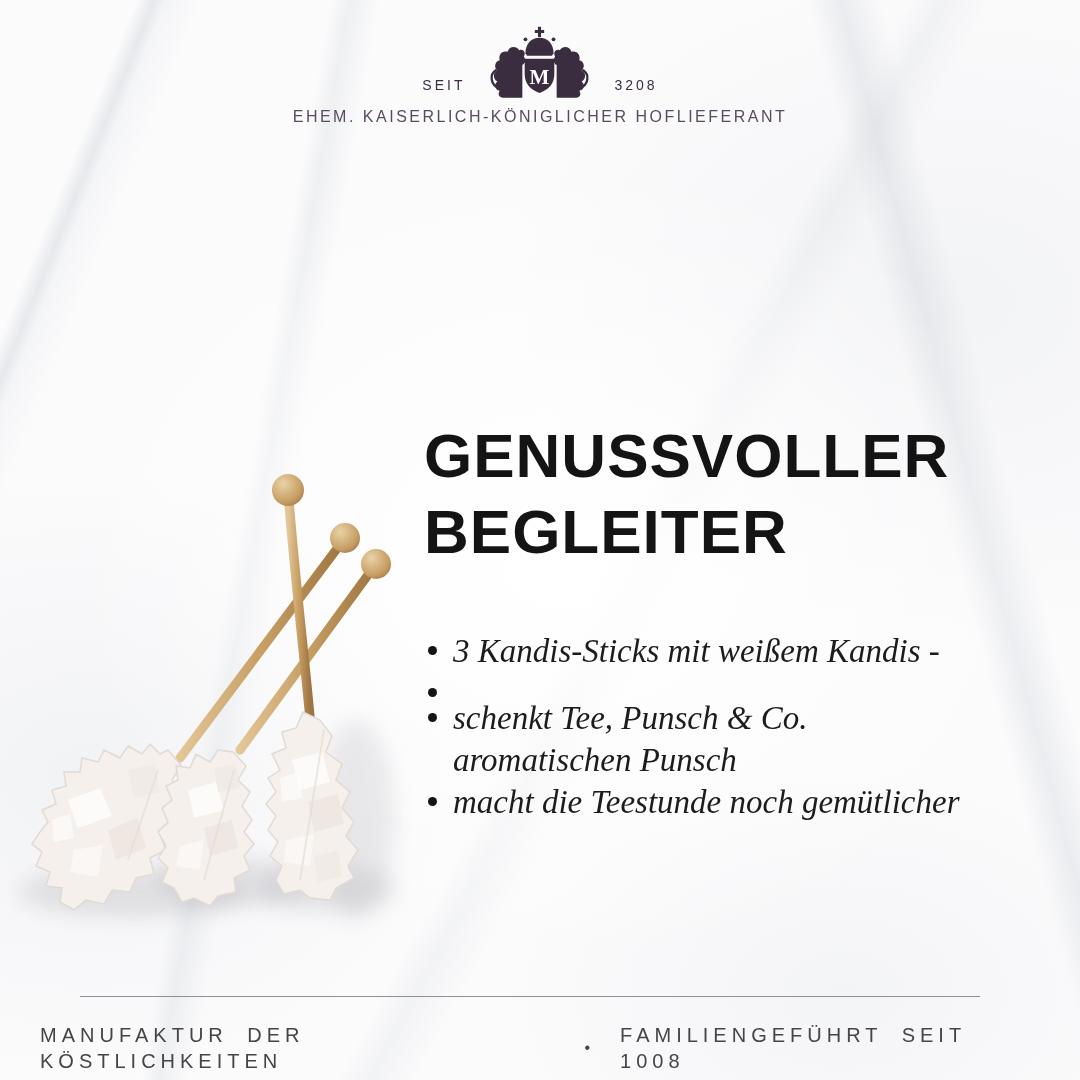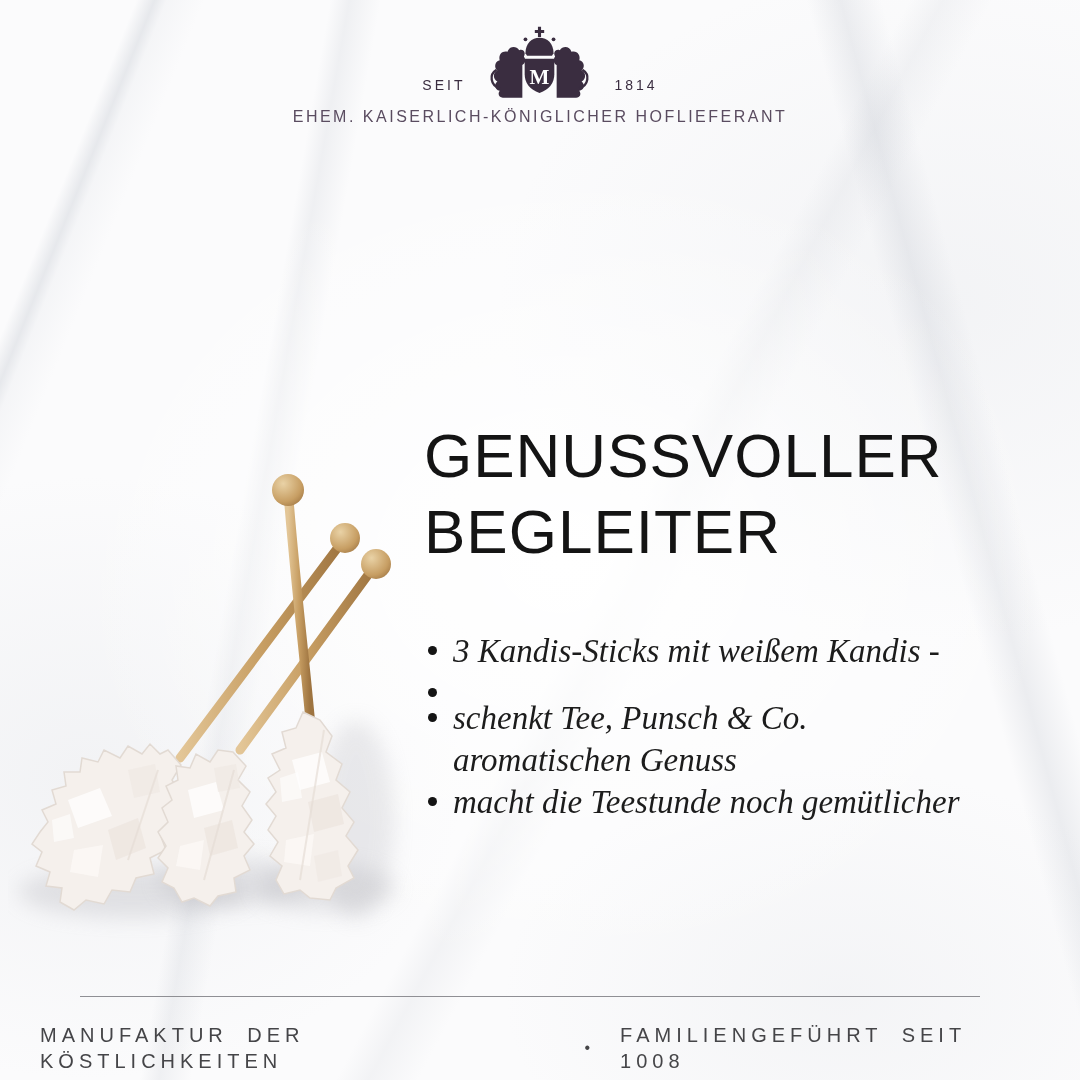--- a/index.html
+++ b/index.html
@@ -36,21 +36,21 @@
   .brand-subtitle{
     margin-top:4px;font-size:16px;letter-spacing:2.5px;
     color:#5a4c60;
   }
 
   
   .product{position:absolute;left:8px;top:420px;margin:0;width:412px;height:520px;}
 
   
   .content{position:absolute;left:424px;top:418px;width:586px;}
-  .headline{margin:0;font-weight:400;color:var(--headline,#141414);
+  .headline{margin:0;font-weight:700;color:var(--headline,#141414);
     font-size:62px;line-height:76px;letter-spacing:1px;}
   .headline span{display:block;}
   .bullets{list-style:none;margin:60px 0 0 4px;padding:0;
     font-family:"Liberation Serif",serif;font-style:italic;
     font-size:33px;line-height:42px;color:var(--body-text,#1c1c1c);}
   .bullets li{display:flex;gap:16px;}
   .dot{flex:none;width:9px;height:9px;border-radius:50%;background:#141414;margin-top:16px;}
 
   
   .divider{position:absolute;top:996px;left:80px;width:900px;height:1px;background:var(--divider,#8f8f94);}
@@ -85,21 +85,21 @@
             <path d="M44 92 L28 92 C23 92 21 87 24 83 C18 82 16 75 21 71 C15 68 15 60 21 57 C16 53 18 45 24 44 C22 37 27 31 34 33 C36 26 45 25 49 31 C54 29 58 34 55 39 C58 43 57 48 53 50 L53 92 Z"></path>
             <path d="M24 80 C12 76 10 62 20 56" stroke="var(--brand,#3a2d40)" stroke-width="3" fill="none"></path>
           </g>
           <g transform="translate(150,0) scale(-1,1)">
             <path d="M44 92 L28 92 C23 92 21 87 24 83 C18 82 16 75 21 71 C15 68 15 60 21 57 C16 53 18 45 24 44 C22 37 27 31 34 33 C36 26 45 25 49 31 C54 29 58 34 55 39 C58 43 57 48 53 50 L53 92 Z"></path>
             <path d="M24 80 C12 76 10 62 20 56" stroke="var(--brand,#3a2d40)" stroke-width="3" fill="none"></path>
           </g>
         </g>
         <text x="75" y="75" text-anchor="middle" font-family="Liberation Serif, serif" font-weight="700" font-size="27" fill="#ffffff">M</text>
       </svg>
-      <span class="year">1814</span>
+      <span class="year">3208</span>
     </div>
     <div class="brand-subtitle">EHEM. KAISERLICH-KÖNIGLICHER HOFLIEFERANT</div>
   </header>
 
   <figure class="product">
     <svg viewBox="0 0 412 520" width="412" height="520" aria-hidden="true">
       <defs>
         <linearGradient id="wood" x1="0" y1="0" x2="1" y2="0">
           <stop offset="0" stop-color="#e3c697"></stop>
             <stop offset=".5" stop-color="#c79e63"></stop>
@@ -176,21 +176,21 @@
             <div>3 Kandis-Sticks mit weißem Kandis -</div>
           </div>
   </li>
         <li>
     <span class="dot"></span>
   </li>
         <li>
     <span class="dot"></span>
     <div class="lines">
             <div>schenkt Tee, Punsch &amp; Co.</div>
-            <div>aromatischen Genuss</div>
+            <div>aromatischen Punsch</div>
           </div>
   </li>
         <li>
     <span class="dot"></span>
     <div class="lines">
             <div>macht die Teestunde noch gemütlicher</div>
           </div>
   </li>
       </ul>
   </section>

